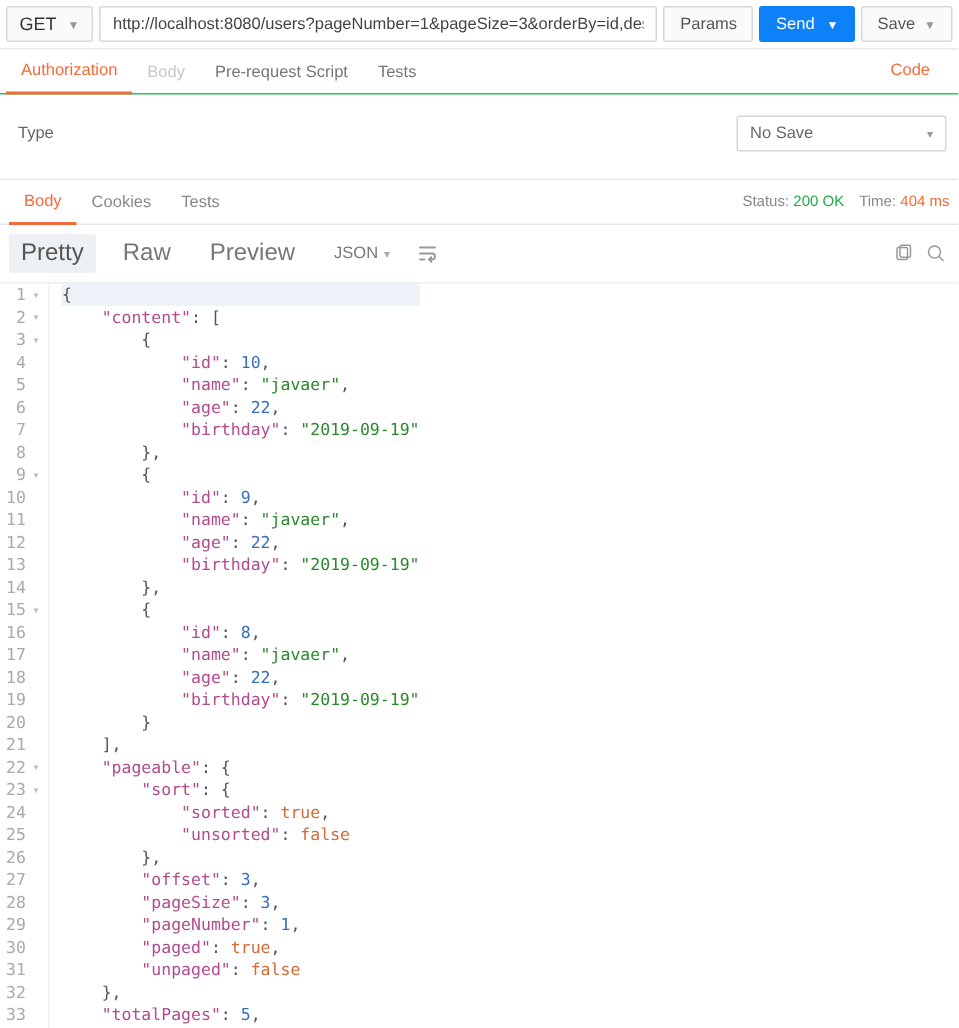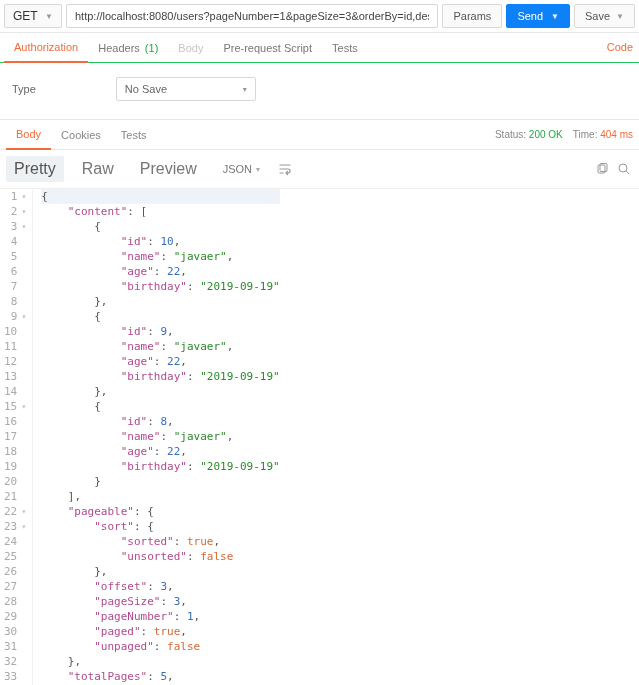--- a/index.html
+++ b/index.html
@@ -15,24 +15,24 @@
   .send-caret { font-size: 8px; margin-left: 8px; }
   .save-btn { display: flex; align-items: center; }
   .save-caret { font-size: 8px; margin-left: 6px; color: #999; }
 
   
   .tabs1 { display: flex; align-items: center; border-bottom: 1px solid #22c55e; padding: 0 4px; position: relative; }
   .tab1 { padding: 8px 10px; font-size: 11px; color: #777; cursor: pointer; }
   .tab1.active { color: #f26b3a; border-bottom: 2px solid #f26b3a; margin-bottom: -1px; }
   .tab1 .count { color: #22a844; margin-left: 2px; }
   .tab1.disabled { color: #c6c6c6; }
-  .code-link { position: absolute; right: 6px; top: 8px; color: #f26b3a; font-size: 11px; cursor: pointer; }
+  .code-link { position: absolute; right: 19px; top: 8px; color: #f26b3a; font-size: 11px; cursor: pointer; }
 
   
-  .auth-row { display: flex; align-items: center; padding: 14px 8px 18px 8px; border-bottom: 1px solid #e8e8e8; gap: 80px; }
+  .auth-row { display: flex; align-items: center; padding: 14px 8px 18px 8px; border-bottom: 1px solid #e8e8e8; gap: 80px; justify-content: space-between; }
   .type-label { font-size: 11px; color: #666; margin-left: 4px; }
   .auth-select { display: flex; align-items: center; justify-content: space-between; border: 1px solid #d8d8d8; background: #fff; padding: 5px 8px; width: 140px; border-radius: 2px; cursor: pointer; font-size: 11px; color: #666; }
 
   
   .tabs2-row { display: flex; align-items: center; justify-content: space-between; border-bottom: 1px solid #e8e8e8; padding: 0 6px; }
   .tabs2 { display: flex; align-items: center; }
   .tab2 { padding: 8px 10px; font-size: 11px; color: #888; cursor: pointer; }
   .tab2.active { color: #f26b3a; border-bottom: 2px solid #f26b3a; margin-bottom: -1px; }
   .tab2 .count { color: #22a844; margin-left: 2px; }
   .status-block { display: flex; gap: 10px; font-size: 10px; }
@@ -78,24 +78,20 @@
     <span class="send-caret">▼</span>
   </div>
   <div class="top-btn save-btn">
     <span>Save</span>
     <span class="save-caret">▼</span>
   </div>
 </div>
 
 <div class="tabs1">
   <div class="tab1 active">Authorization</div>
-  <div class="tab1">
-    <span>Headers</span>
-    <span class="count">(1)</span>
-  </div>
   <div class="tab1 disabled">Body</div>
   <div class="tab1">Pre-request Script</div>
   <div class="tab1">Tests</div>
   <div class="code-link">Code</div>
 </div>
 
 <div class="auth-row">
   <span class="type-label">Type</span>
   <div class="auth-select">
     <span>No Save</span>

